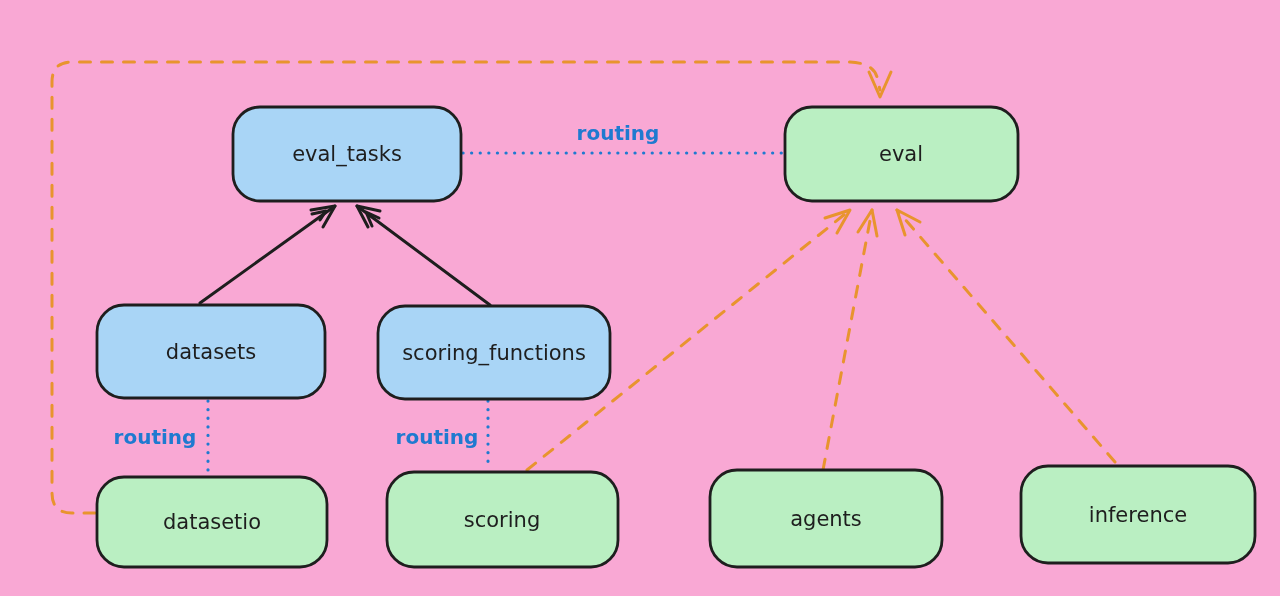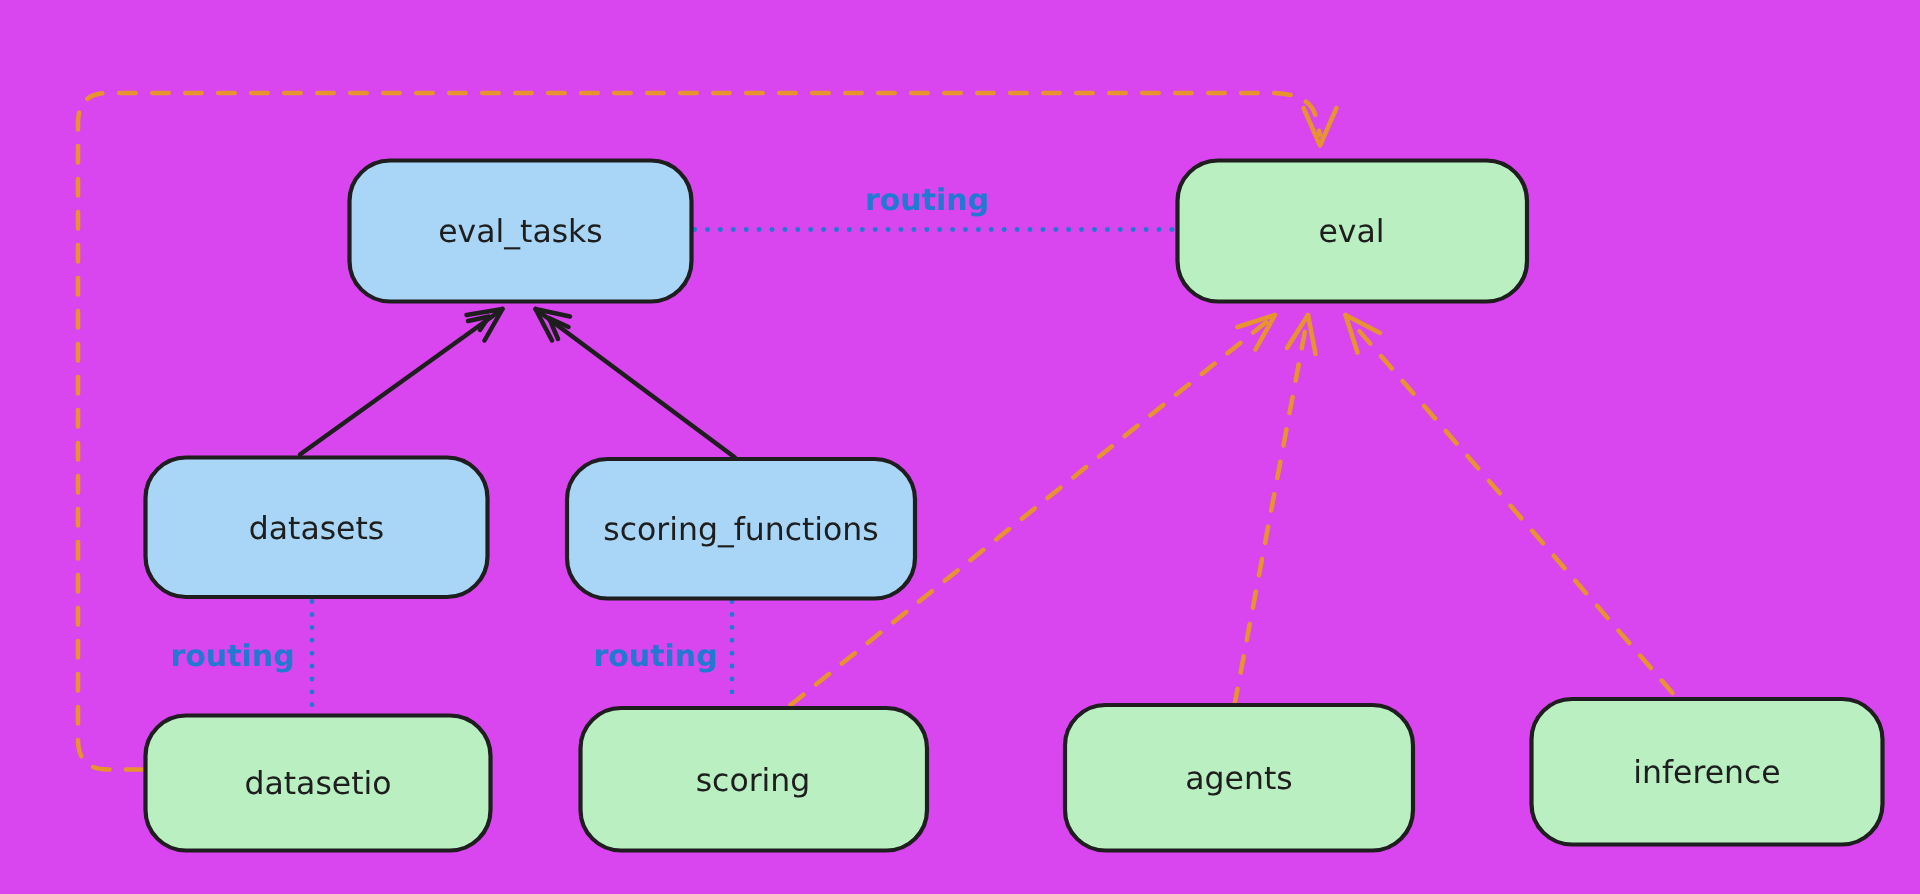--- a/index.html
+++ b/index.html
@@ -4,21 +4,21 @@
 <style>
   html, body {
     margin: 0;
     padding: 0;
     background: #ffffff;
   }
   .canvas {
     position: relative;
     width: 1280px;
     height: 596px;
-    background: #d946ef;
+    background: #f9a8d4;
     overflow: hidden;
     font-family: "DejaVu Sans", sans-serif;
   }
   svg { display: block; }
   .node-rect {
     stroke: #1e1e1e;
     stroke-width: 2.8;
   }
   .node-label {
     fill: #1e1e1e;

